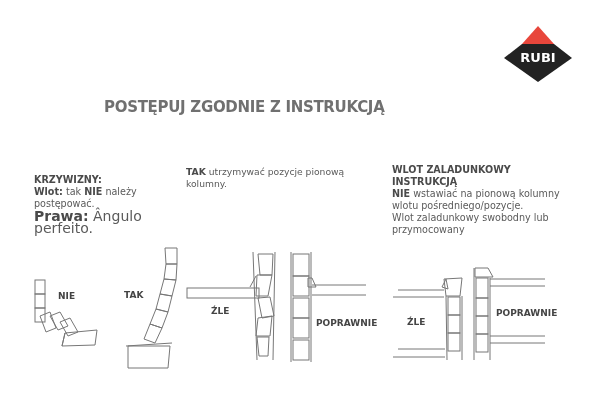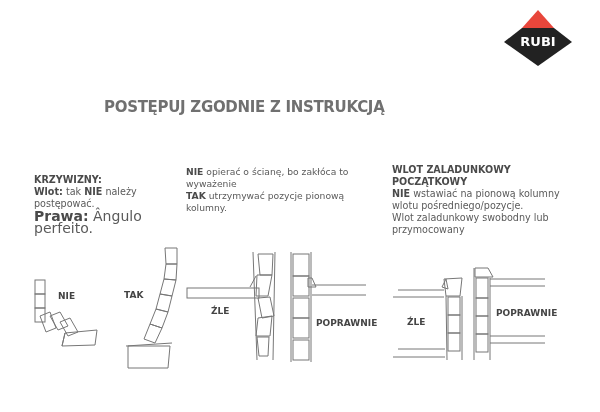--- a/index.html
+++ b/index.html
@@ -1,19 +1,19 @@
 <!DOCTYPE html>
 <html><head>
 <meta charset="utf-8">
 <style>
   html, body { margin:0; padding:0; }
   body { width:600px; height:412px; background:#ffffff; position:relative; overflow:hidden;
          font-family:"DejaVu Sans", "Liberation Sans", sans-serif; color:#555; }
   .abs { position:absolute; }
-  .logo { left:500px; top:8px; width:76px; height:58px; }
+  .logo { left:500px; top:24px; width:76px; height:58px; }
   .title { left:104px; top:98px; font-size:15px; font-weight:bold; color:#707070; letter-spacing:-0.3px; white-space:nowrap; }
   .blk { font-size:9.6px; line-height:12px; color:#5a5a5a; }
   .blk b { color:#4a4a4a; }
   .hd { font-weight:bold; color:#4a4a4a; }
   .lbl { font-size:9px; font-weight:bold; color:#444; }
   svg line, svg polyline, svg polygon, svg rect, svg path { stroke:#777; stroke-width:1; fill:none; }
 </style>
 </head>
 <body>
 
@@ -29,27 +29,26 @@
 <div class="abs title">POSTĘPUJ ZGODNIE Z INSTRUKCJĄ</div>
 
 <div class="abs blk" style="left:34px;top:174px;width:150px">
   <div class="hd">KRZYWIZNY:</div>
   <div><b>Wlot:</b><span> tak </span><b>NIE</b><span> należy</span></div>
   <div>postępować.</div>
   <div style="font-size:14px"><b>Prawa:</b><span> Ângulo perfeito.</span></div>
 </div>
 
 <div class="abs blk" style="left:186px;top:166px;width:200px;font-size:9.2px">
-  <div><b>NIE</b><span> opierać o ścianę, bo zakłóca to wyważenie</span></div>
   <div><b>TAK</b><span> utrzymywać pozycje pionową kolumny.</span></div>
 </div>
 
 <div class="abs blk" style="left:392px;top:164px;width:190px">
   <div class="hd">WLOT ZALADUNKOWY</div>
-  <div class="hd">POCZĄTKOWY</div>
+  <div class="hd">INSTRUKCJĄ</div>
   <div><b>NIE</b><span> wstawiać na pionową kolumny</span></div>
   <div>wlotu pośredniego/pozycje.</div>
   <div>Wlot zaladunkowy swobodny lub</div>
   <div>przymocowany</div>
 </div>
 
 <svg class="abs" style="left:0;top:0" width="600" height="412">
 
   <g>
     <rect x="35" y="280" width="10" height="14"></rect>

